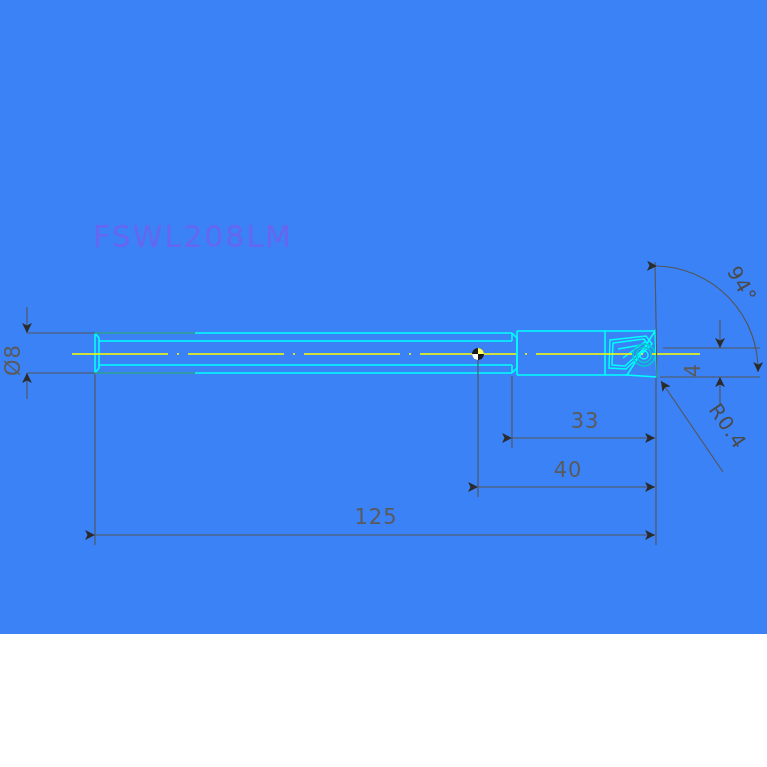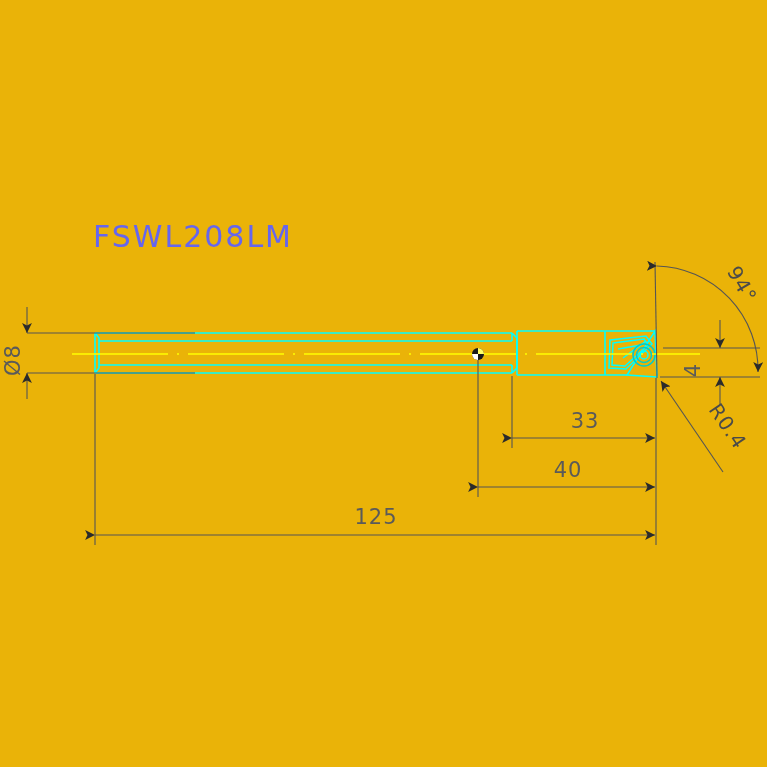--- a/index.html
+++ b/index.html
@@ -9,22 +9,22 @@
   }
   body {
     width: 767px;
     height: 767px;
     overflow: hidden;
     font-family: "DejaVu Sans", sans-serif;
   }
   #drawing-canvas {
     position: relative;
     width: 767px;
-    height: 767px;
-    background: #eab308;
+    height: 634px;
+    background: #3b82f6;
   }
   svg.cad {
     display: block;
     width: 767px;
     height: 767px;
   }
   .dim-text {
     font-family: "DejaVu Sans", sans-serif;
     font-size: 21px;
     fill: #5a5a5a;

